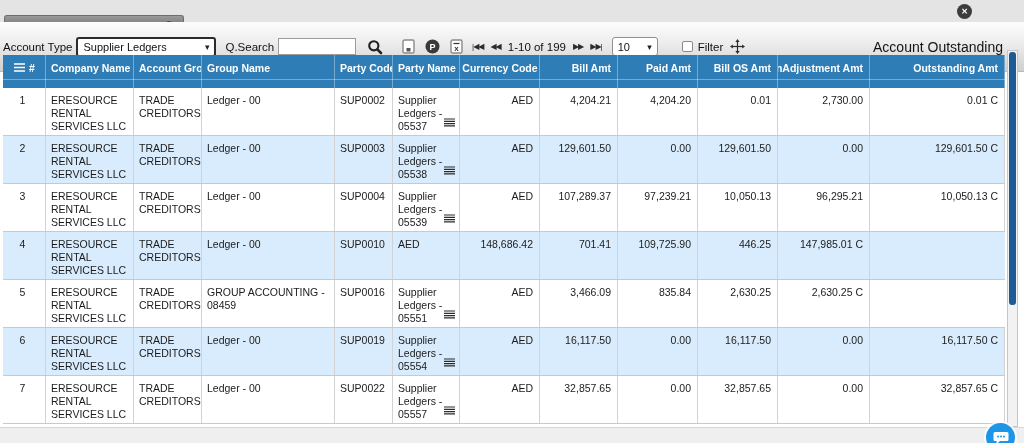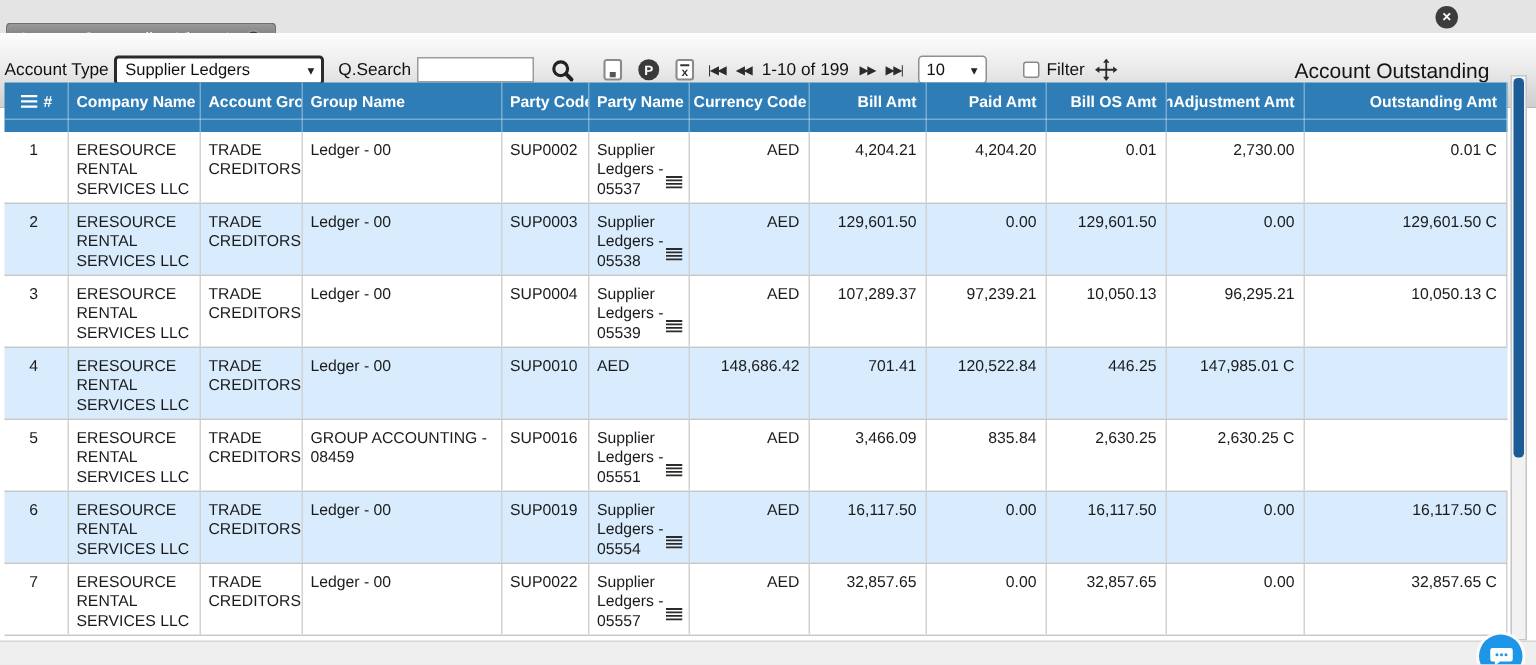--- a/index.html
+++ b/index.html
@@ -21,21 +21,21 @@
               border:1px solid #9c9c9c; color:#e8e8e8; font-size:7px; font-weight:bold;
               display:flex; align-items:center; justify-content:center; line-height:1; cursor:pointer; }
   .win-close { position:absolute; top:4px; right:52px; width:15px; height:15px;
                border-radius:50%; background:#3c3c3c; color:#fff; font-size:8px; font-weight:bold;
                display:flex; align-items:center; justify-content:center; cursor:pointer; }
 
   
   .toolbar { position:absolute; top:22px; left:0; right:0; height:50px;
              background:linear-gradient(180deg,#fdfdfd 0%,#ececec 45%,#cfcfcf 100%);
              border-bottom:1px solid #b9b9b9;
-             display:flex; align-items:center; padding:0 18px 0 3px; font-size:11.5px; color:#111; }
+             display:flex; align-items:center; padding:0 8px 0 3px; font-size:11.5px; color:#111; }
   .tb-label { white-space:nowrap; }
   .fake-select { display:flex; align-items:center; background:#fff;
                  border:2px solid #2b2b2b; border-radius:3px; height:20px;
                  padding:0 5px; margin-left:4px; cursor:pointer; }
   .fake-select .val { font-size:11px; white-space:nowrap; }
   .fake-select .chev { font-size:9px; color:#222; margin-left:auto; padding-left:6px; }
   .sel-type { width:140px; }
   .sel-size { width:46px; margin-left:10px; border-width:1px; border-color:#8f8f8f; height:19px; }
   .search-label { margin-left:9px; }
   .search-input { margin-left:4px; width:78px; height:17px; border:1px solid #9c9c9c;
@@ -250,21 +250,21 @@
     </div>
         <div class="row alt">
       <div class="cell">4</div>
       <div class="cell">ERESOURCE RENTAL SERVICES LLC</div>
       <div class="cell">TRADE CREDITORS</div>
       <div class="cell">Ledger - 00</div>
       <div class="cell">SUP0010</div>
       <div class="cell">AED</div>
       <div class="cell">148,686.42</div>
       <div class="cell">701.41</div>
-      <div class="cell">120,522.84</div>
+      <div class="cell">109,725.90</div>
       <div class="cell">446.25</div>
       <div class="cell">147,985.01 C</div>
     </div>
         <div class="row">
       <div class="cell">5</div>
       <div class="cell">ERESOURCE RENTAL SERVICES LLC</div>
       <div class="cell">TRADE CREDITORS</div>
       <div class="cell">GROUP ACCOUNTING - 08459</div>
       <div class="cell">SUP0016</div>
       <div class="cell c-party">

